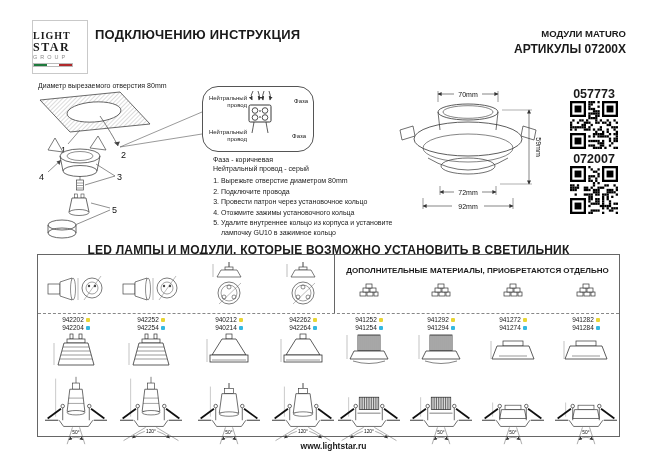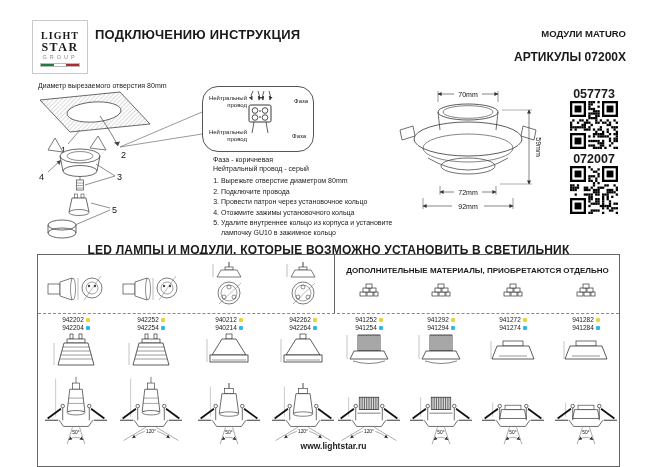--- a/index.html
+++ b/index.html
@@ -3,49 +3,49 @@
 <meta charset="utf-8">
 <style>
   * { box-sizing: border-box; margin: 0; padding: 0; }
   html,body { background:#fff; }
   body { font-family:"Liberation Sans", sans-serif; color:#1a1a1a; }
   .page { position:relative; width:660px; height:467px; background:#fff; overflow:hidden; }
   .abs { position:absolute; }
 
   
   .logo { left:32px; top:20px; width:56px; height:54px; border:1px solid #c9c9c9; background:#fff;
-          display:flex; flex-direction:column; align-items:center; justify-content:center; padding-top:3px;}
+          display:flex; flex-direction:column; align-items:flex-start; justify-content:center; padding-top:3px;}
   .logo .l1 { font-family:"Liberation Serif", serif; font-weight:bold; font-size:10px; letter-spacing:1px; line-height:11px;}
   .logo .l2 { font-family:"Liberation Serif", serif; font-weight:bold; font-size:12px; letter-spacing:1.5px; line-height:12px;}
   .logo .l3 { font-size:5.5px; letter-spacing:3px; color:#8a8a8a; margin-top:1px;}
   .logo .flag { display:flex; width:40px; height:4px; margin-top:3px; border:0.5px solid #bbb;}
   .logo .flag i { flex:1; }
   .title { left:95px; top:27px; font-size:13px; font-weight:bold; line-height:16px; letter-spacing:0.2px;}
   .hdr-right { right:34px; top:28px; text-align:right; }
   .hdr-right .series { font-size:9.5px; font-weight:bold; }
-  .hdr-right .arts { font-size:12px; font-weight:bold; margin-top:11px; }
+  .hdr-right .arts { font-size:12px; font-weight:bold; margin-top:3px; }
 
   .cutnote { left:38px; top:82px; font-size:7px; color:#222; }
 
   
   .bubble { left:202px; top:86px; width:112px; height:66px; border:1px solid #555; border-radius:16px; background:#fff; }
   .bubble .wlab { position:absolute; font-size:6px; line-height:6.5px; color:#222; }
   .wirecolors { left:213px; top:155px; font-size:7px; line-height:9px; }
 
   .steps { left:210px; top:176px; width:196px; font-size:7px; line-height:9.5px; padding-left:11px; }
   .steps li { margin-bottom:1px; }
 
   
   .artcode { left:563px; width:62px; text-align:center; font-size:12.5px; font-weight:bold; }
   .qr { left:570px; width:48px; height:48px; }
 
   .ledheading { left:37px; top:243px; width:583px; text-align:center; font-size:12px; font-weight:bold; letter-spacing:0.2px; }
 
   
-  .mainbox { left:37px; top:254px; width:583px; height:213px; border:1px solid #666; background:#fff; }
+  .mainbox { left:37px; top:254px; width:583px; height:183px; border:1px solid #666; background:#fff; }
   .vdiv { position:absolute; left:296px; top:0; height:58px; border-left:1px solid #666; }
   .addheading { position:absolute; left:298px; top:11px; width:283px; text-align:center; font-size:8px; font-weight:bold; }
   .dashline { position:absolute; left:0; top:58px; width:581px; border-top:1px dashed #888; }
 
   .lampcol { position:absolute; top:61px; width:64px; text-align:center; }
   .coderow { display:flex; justify-content:center; align-items:center; gap:2px; font-size:6.5px; line-height:8px; color:#222; }
   .dot { width:4px; height:4px; border-radius:1px; display:inline-block; }
   .lampart { margin-top:1px; height:38px; }
   .crossart { height:71px; }
 

